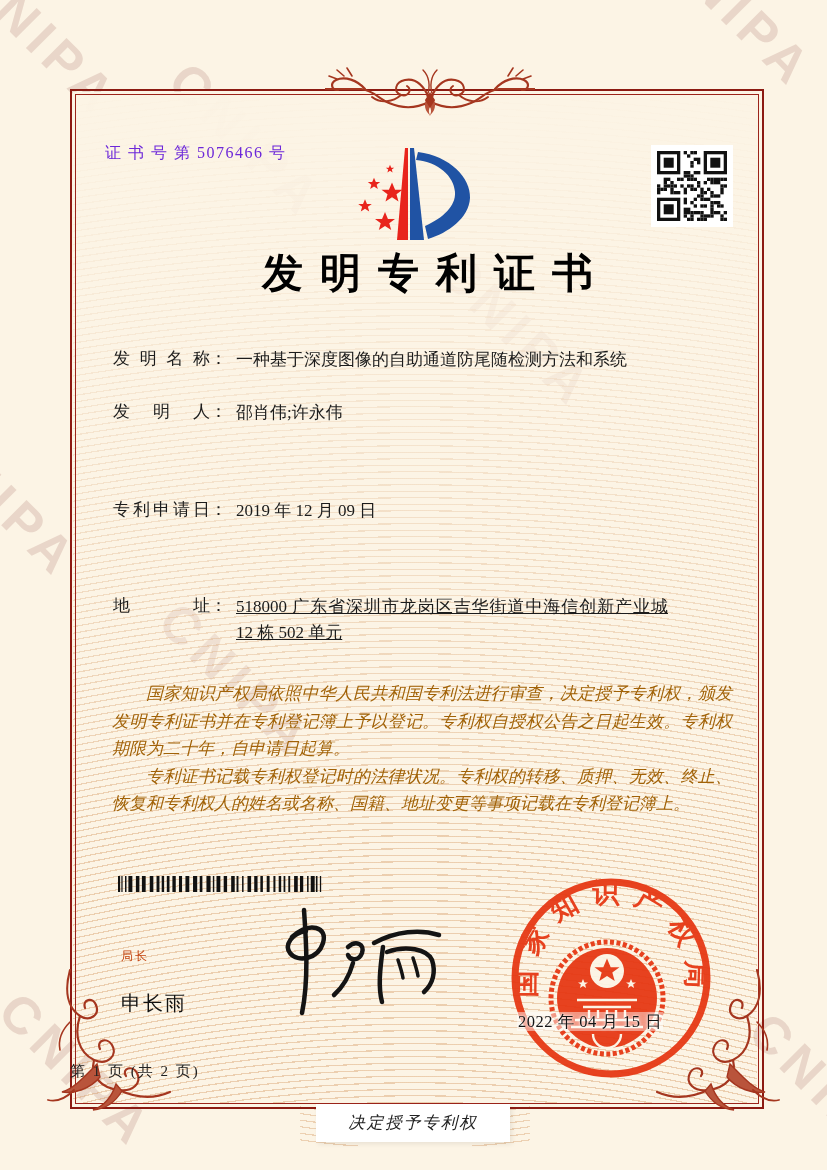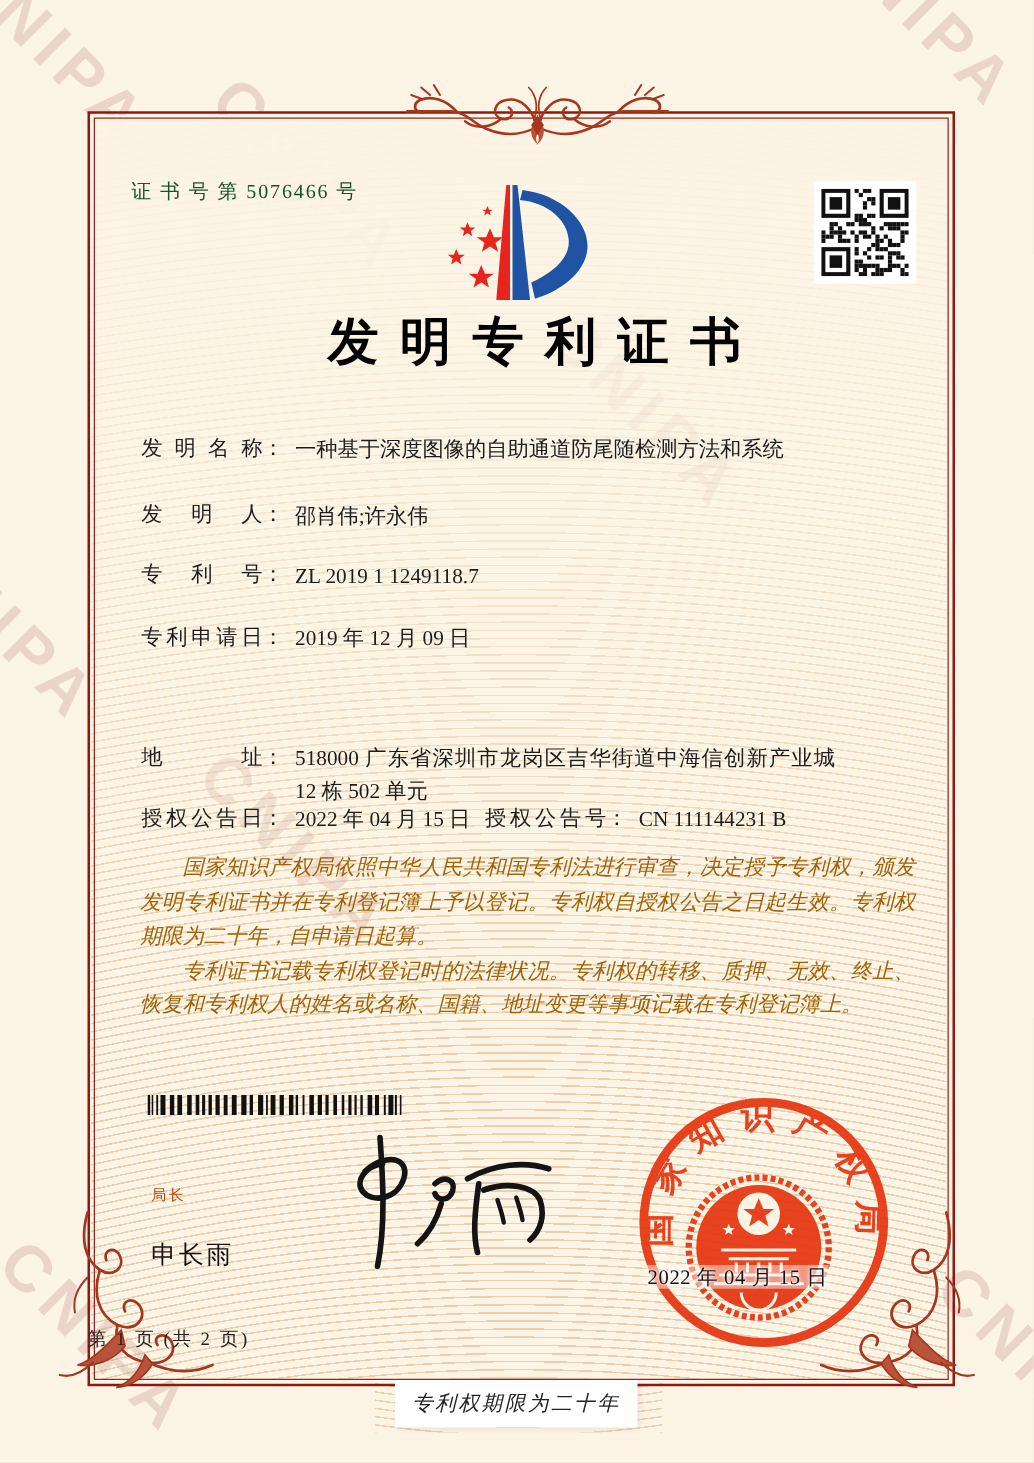--- a/index.html
+++ b/index.html
@@ -31,42 +31,42 @@
     position:absolute;left:70px;top:89px;width:690px;height:1016px;
     border:2px solid #8c1a12;z-index:1;
   }
   .frame::before{
     content:"";position:absolute;inset:3px;border:1px solid #9c241a;
   }
   .ornament{position:absolute;z-index:2;}
   
   .cert-no{
     position:absolute;left:105px;top:143px;z-index:2;
-    font-size:16px;letter-spacing:1.5px;color:#14532d;
+    font-size:16px;letter-spacing:1.5px;color:#6d28d9;
   }
   .qr{
     position:absolute;left:651px;top:145px;width:70px;height:70px;
     background:#fff;padding:6px;z-index:2;
   }
   .logo{position:absolute;left:340px;top:130px;width:150px;height:120px;z-index:2;}
   .title{
     position:absolute;left:14px;top:246px;width:100%;margin:0;z-index:2;
     text-align:center;font-size:41px;font-weight:bold;
     letter-spacing:17px;text-indent:17px;color:#000000;
   }
   
   .frow{position:absolute;left:113px;z-index:2;font-size:17px;color:#1c1c1c;}
   .r1{top:347px}.r2{top:400px}.r3{top:448px}.r4{top:498px}.r5{top:546px}.r6{top:594px}.r7{top:643px}
   .flabel{display:inline-block;vertical-align:top;white-space:nowrap;}
   .flabel .jt{
     display:inline-block;width:97px;text-align:justify;text-align-last:justify;
     text-justify:inter-character;
   }
   .fvalue{display:inline-block;vertical-align:top;margin-left:9px;line-height:1.5;}
-  .fvalue.wide{width:432px;text-align:justify;}
+  .fvalue.wide{width:432px;text-align:justify;text-decoration:underline;}
   .pair2{position:absolute;left:275px;top:0;white-space:nowrap;}
   
   .paras{
     position:absolute;left:112px;top:680px;width:620px;z-index:2;
     font-size:17px;line-height:1.62;font-style:italic;color:#a16207;text-align:justify;
   }
   .paras p{margin:0;text-indent:2em;}
   
   .barcode{position:absolute;left:118px;top:876px;z-index:2;}
   .sig-title{position:absolute;left:121px;top:948px;z-index:2;
@@ -306,34 +306,25 @@
   </div>
 
   <h1 class="title">发明专利证书</h1>
 
   <div class="frow r1">
     <span class="flabel"><span class="jt">发明名称</span><span>：</span></span><span class="fvalue">一种基于深度图像的自助通道防尾随检测方法和系统</span>
   </div>
   <div class="frow r2">
     <span class="flabel"><span class="jt">发明人</span><span>：</span></span><span class="fvalue">邵肖伟;许永伟</span>
   </div>
-  <div class="frow r3">
-    <span class="flabel"><span class="jt">专利号</span><span>：</span></span><span class="fvalue">ZL 2019 1 1249118.7</span>
-  </div>
   <div class="frow r4">
     <span class="flabel"><span class="jt">专利申请日</span><span>：</span></span><span class="fvalue">2019 年 12 月 09 日</span>
   </div>
   <div class="frow r6">
     <span class="flabel"><span class="jt">地址</span><span>：</span></span><span class="fvalue wide">518000 广东省深圳市龙岗区吉华街道中海信创新产业城 12 栋 502 单元</span>
-  </div>
-  <div class="frow r7">
-    <span class="flabel"><span class="jt">授权公告日</span><span>：</span></span><span class="fvalue">2022 年 04 月 15 日</span>
-    <span class="pair2">
-      <span class="flabel"><span class="jt">授权公告号</span><span>：</span></span><span class="fvalue">CN 111144231 B</span>
-    </span>
   </div>
 
   <div class="paras">
     <p>国家知识产权局依照中华人民共和国专利法进行审查，决定授予专利权，颁发发明专利证书并在专利登记簿上予以登记。专利权自授权公告之日起生效。专利权期限为二十年，自申请日起算。</p>
     <p>专利证书记载专利权登记时的法律状况。专利权的转移、质押、无效、终止、恢复和专利权人的姓名或名称、国籍、地址变更等事项记载在专利登记簿上。</p>
   </div>
 
   <svg class="barcode" width="207" height="16" viewBox="0 0 207 16">
     <g id="barcode-bars" fill="#111">
         <rect x="0" y="0" width="2.143357678103893" height="16"></rect>
@@ -412,15 +403,15 @@
           <path d="M-30,2 L30,2 M-24,9 L24,9 M-32,22 L32,22 M-36,29 L36,29"></path>
           <path d="M-18,12 V20 M-9,12 V20 M0,12 V20 M9,12 V20 M18,12 V20"></path>
           <path d="M-14,36 a14,14 0 0 0 28,0"></path>
         </g>
       </g>
     </g>
   </svg>
   <div class="seal-date"><span>2022 年 04 月 15 日</span></div>
 
   <div class="pagenum">第 1 页 (共 2 页)</div>
-  <div class="contbox"><span>专利权期限为二十年</span></div>
+  <div class="contbox"><span>决定授予专利权</span></div>
 
 </div>
 
 </body></html>

